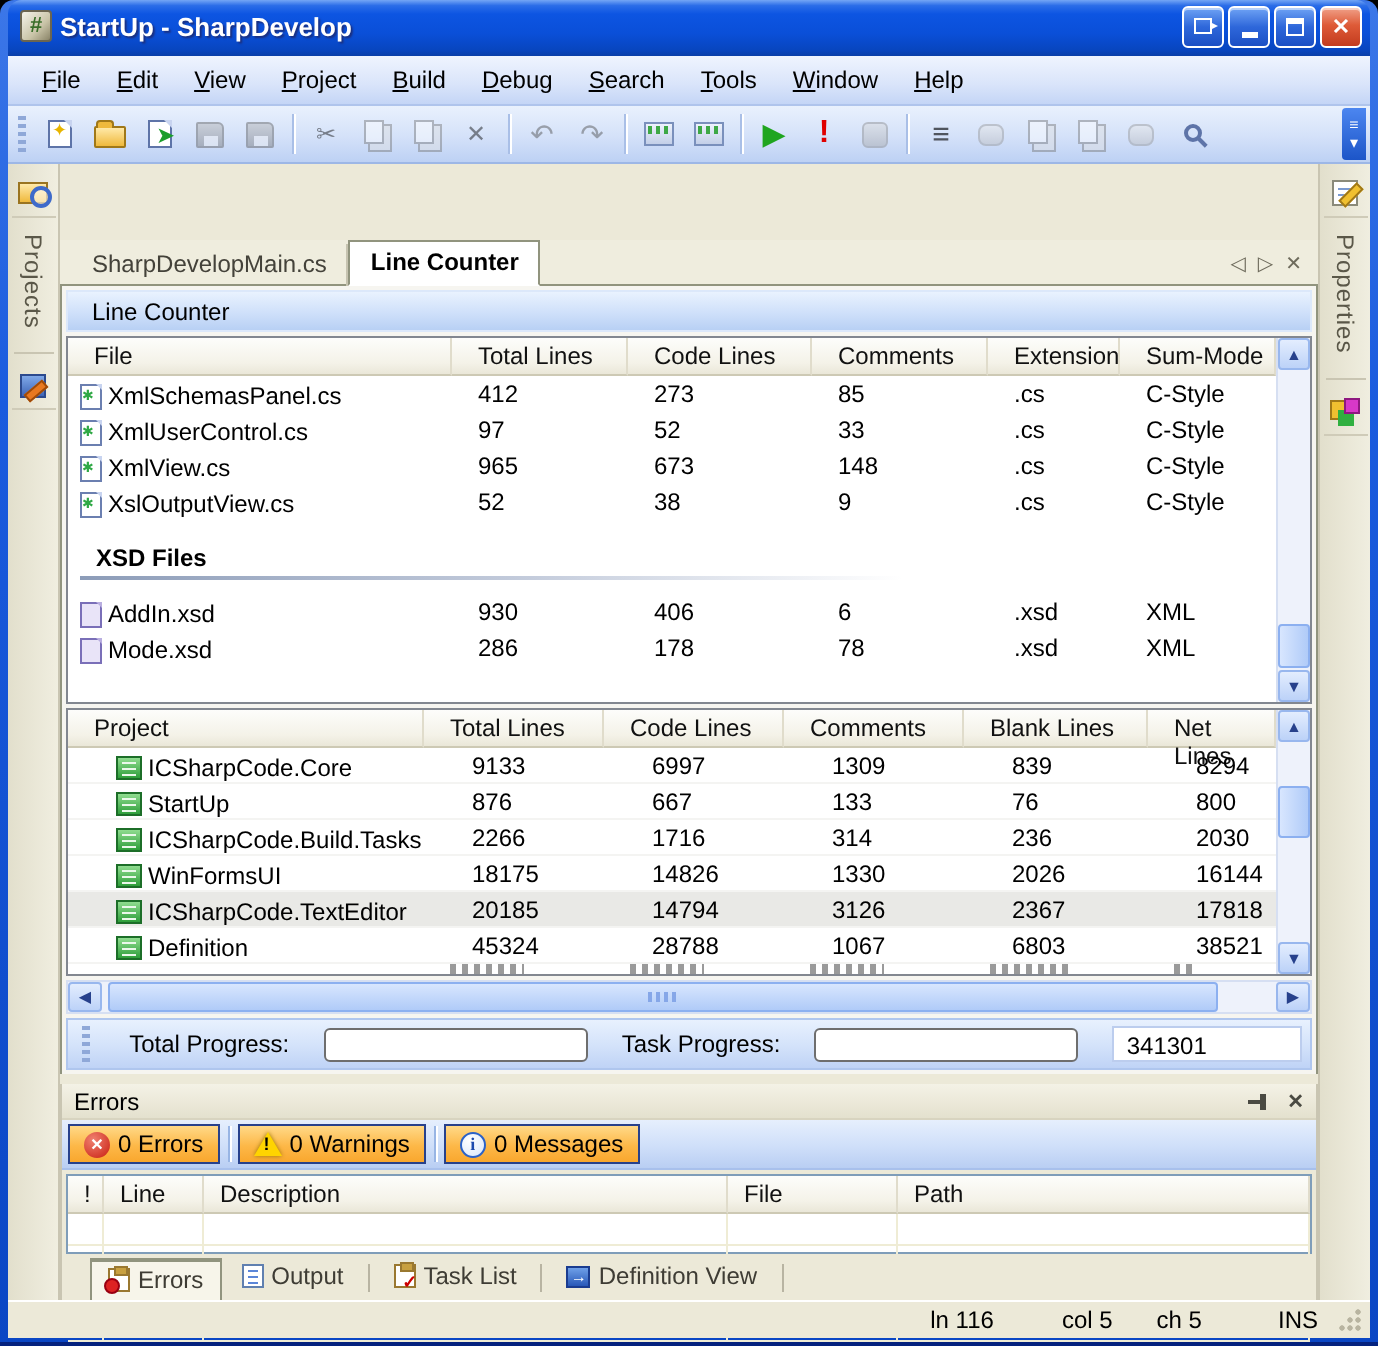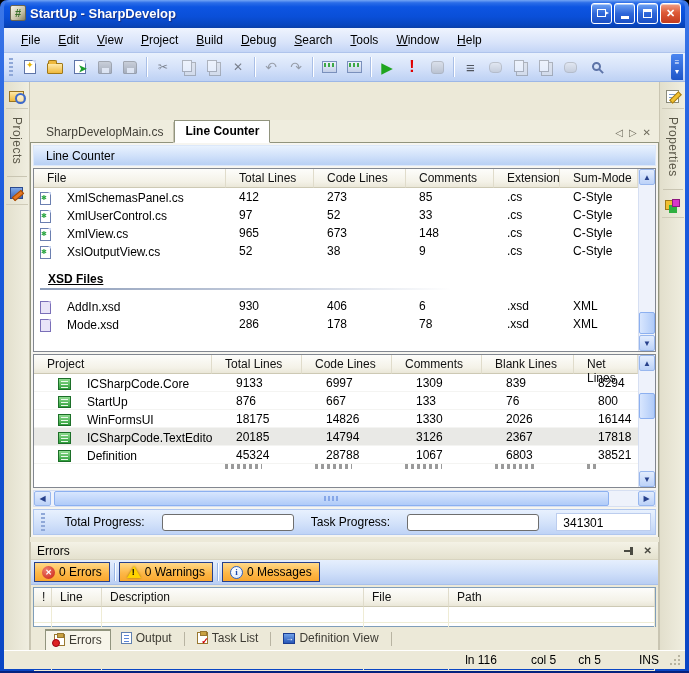--- a/index.html
+++ b/index.html
@@ -121,34 +121,34 @@
   .tablewrap { border:1px solid #828790; background:#fff; display:flex; margin-top:2px; }
   .t1 { flex:0 0 184px; }
   .t2 { flex:0 0 134px; }
   .tmain { flex:1; overflow:hidden; }
   .grid6 { display:grid; }
   .t1 .grid6 { grid-template-columns:192px 88px 92px 88px 66px 1fr; }
   .t2 .grid6 { grid-template-columns:178px 90px 90px 90px 92px 1fr; }
   .th { height:19px; background:linear-gradient(180deg,#FDFDFB 0%,#F4F2E8 70%,#EAE7D8 100%);
     border-bottom:1px solid #CDC9B4; border-right:1px solid #E0DCCB; padding:2px 0 0 13px; color:#111; }
   .td { height:18px; padding:2px 0 0 13px; white-space:nowrap; overflow:hidden; }
-  .td.name { padding-left:6px; display:flex; align-items:center; gap:16px; }
+  .td.name { padding-left:6px; display:flex; align-items:center; gap:3px; }
   .row-hl .td { background:#E9E9E6; }
   .t2 .td { border-bottom:1px solid #F4F4F2;padding-left:24px; }
   .fpage { width:11px; height:13px; background:#fff; border:1px solid #6B7FB0; position:relative; flex:0 0 11px; }
   .fpage::after { content:""; position:absolute; top:-1px; right:-1px; border-style:solid;
     border-width:0 3px 3px 0; border-color:transparent #C8D4F0 transparent transparent; }
   .fpage.cs::before { content:"✱"; position:absolute; left:0px; top:1px; color:#2FA845; font-size:7px; }
   .fpage.xsd { background:#E9E4F8; border-color:#7A6FB8; }
   .fpage.xsd::after { border-color:transparent #B9AEE0 transparent transparent; }
   .prjico { width:13px; height:12px; background:linear-gradient(180deg,#8FDC8F,#2E9E3A);
     border:1px solid #1C6E28; position:relative; flex:0 0 13px; }
   .prjico::before { content:""; position:absolute; left:2px; top:2px; right:2px; height:7px;
     background:repeating-linear-gradient(180deg,#EAF8EA 0 1px,transparent 1px 3px); }
-  .group-hd { margin:12px 0 0 14px; font-weight:bold;text-decoration:underline; }
+  .group-hd { margin:12px 0 0 14px; font-weight:bold; }
   .group-line { height:2px; margin:2px 0 7px 6px; width:68%;
     background:linear-gradient(90deg,#8C9CB8 0%,#C4CCDC 55%,rgba(255,255,255,0) 100%); }
   .clip-row { height:5px; overflow:hidden; display:grid; grid-template-columns:178px 90px 90px 90px 92px 1fr; }
   .smudge { height:10px; margin-left:13px; margin-right:40px;
     background:repeating-linear-gradient(90deg,#9A9A9A 0 3px,transparent 3px 6px); }
   .smudge.icon { margin-left:6px; width:13px; background:#2E9E3A; }
 
   
   .vscroll { flex:0 0 17px; background:#EEF2FB; border-left:1px solid #D6DFF2; display:flex; flex-direction:column; position:relative; }
   .sbtn { height:16px; flex:0 0 16px; background:linear-gradient(180deg,#E3EDFE,#BCD2F8);
@@ -500,20 +500,31 @@
                 </span>
               <span class="td">876</span>
               <span class="td">667</span>
               <span class="td">133</span>
               <span class="td">76</span>
               <span class="td">800</span>
             </div>
             <div class="grid6">
               <span class="td name">
                   <span class="prjico"></span>
+                  <span>ICSharpCode.Build.Tasks</span>
+                </span>
+              <span class="td">2266</span>
+              <span class="td">1716</span>
+              <span class="td">314</span>
+              <span class="td">236</span>
+              <span class="td">2030</span>
+            </div>
+            <div class="grid6">
+              <span class="td name">
+                  <span class="prjico"></span>
                   <span>WinFormsUI</span>
                 </span>
               <span class="td">18175</span>
               <span class="td">14826</span>
               <span class="td">1330</span>
               <span class="td">2026</span>
               <span class="td">16144</span>
             </div>
             <div class="grid6 row-hl">
               <span class="td name">

